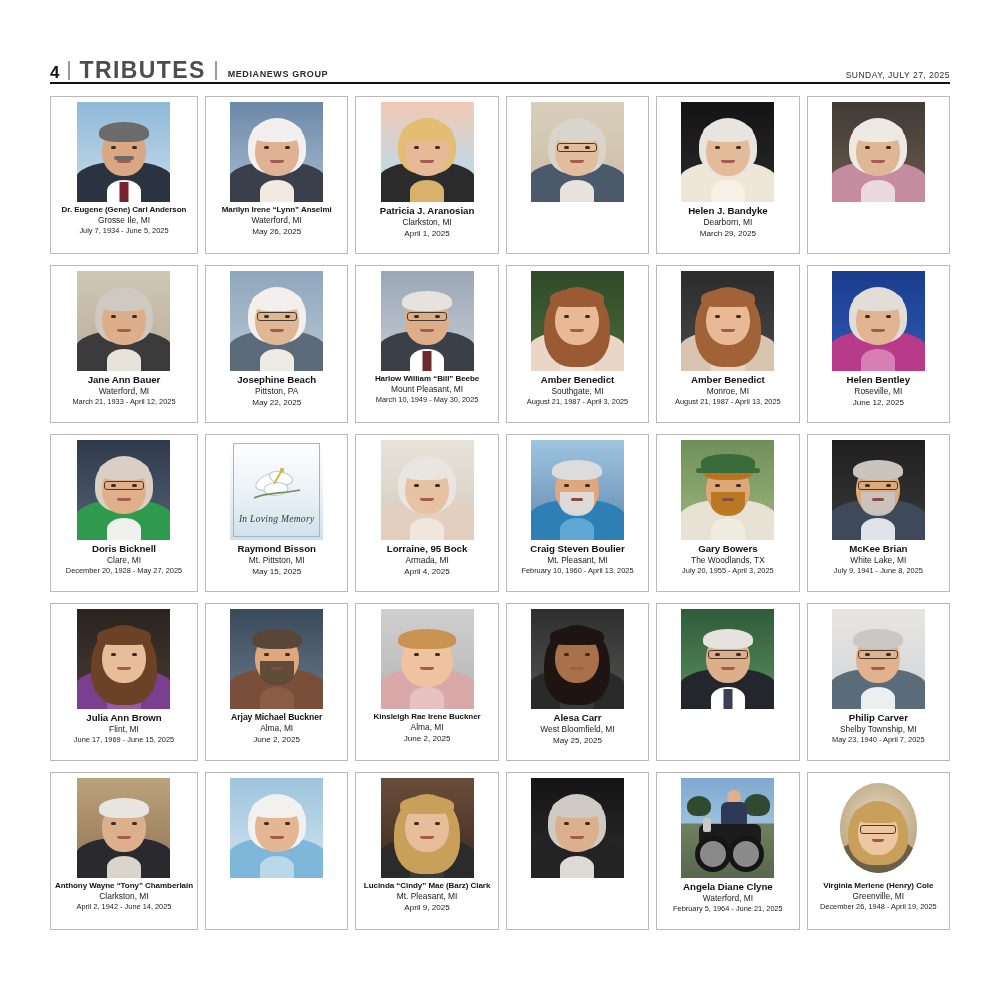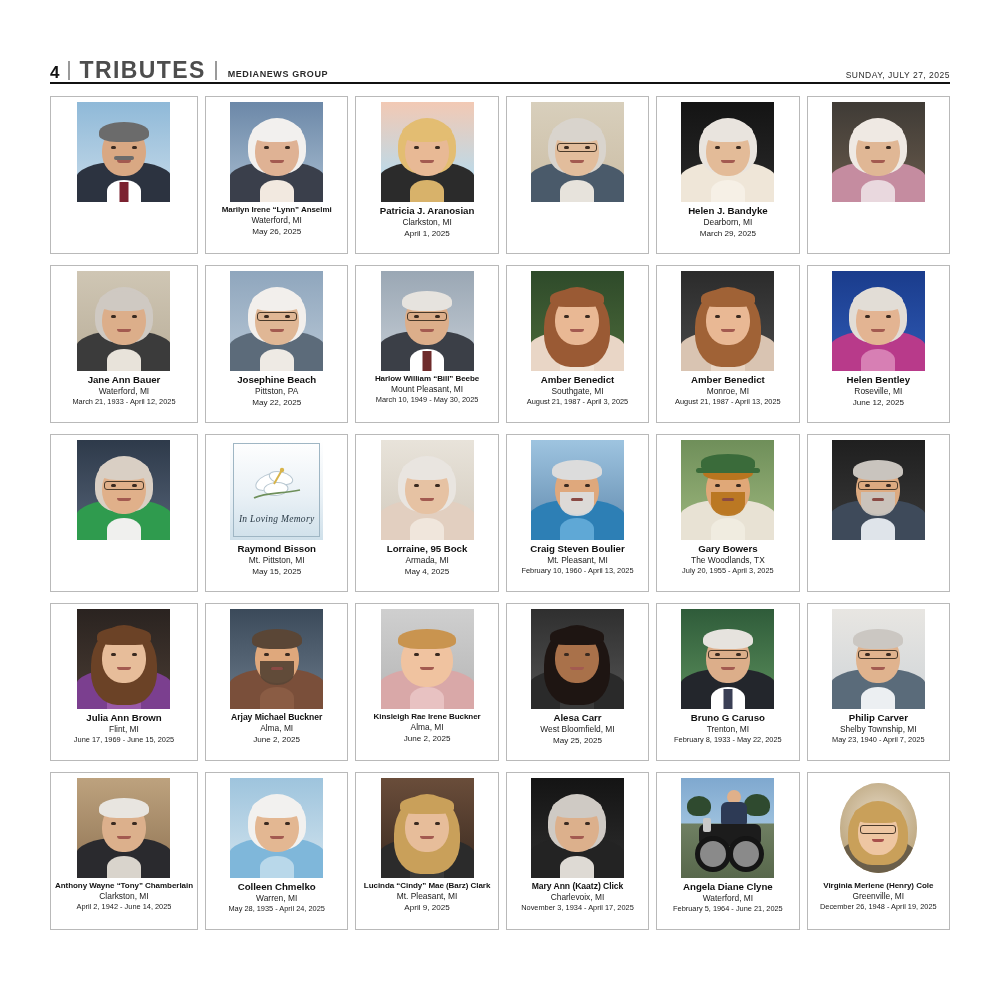--- a/index.html
+++ b/index.html
@@ -224,20 +224,25 @@
             <div class="head" style="left:50%;transform:translateX(-50%);top:24px;width:44px;height:50px;background:#d9a883"></div>
             <div style="position:absolute;left:50%;transform:translateX(-50%);top:20px;width:50px;height:20px;background:#6b6b6b;border-radius:50% 50% 35% 35%"></div>
             <div style="position:absolute;left:50%;top:44px;transform:translateX(-50%);width:26px;height:3px">
           <span style="position:absolute;left:0;top:0;width:5px;height:3px;background:#3a2a20;border-radius:2px"></span>
           <span style="position:absolute;right:0;top:0;width:5px;height:3px;background:#3a2a20;border-radius:2px"></span>
         </div>
             <div style="position:absolute;left:50%;top:58px;transform:translateX(-50%);width:14px;height:3px;background:#a35a50;border-radius:0 0 6px 6px"></div>
             <div style="position:absolute;left:50%;top:54px;transform:translateX(-50%);width:20px;height:4px;background:#6b6b6b;border-radius:2px"></div>
           </div>
         </div>
+        <div class="txt">
+          <div class="nm xsmall">Dr. Eugene (Gene) Carl Anderson</div>
+          <div class="loc">Grosse Ile, MI</div>
+          <div class="dt small">July 7, 1934 - June 5, 2025</div>
+        </div>
       </div>
       <div class="card">
         <div class="photo">
           <div class="photo-inner">
             <div class="bg" style="background:linear-gradient(#6c88a8,#a9bed1)"></div>
             <div class="body" style="bottom:0;width:96px;height:40px;background:#3a3f4b"></div>
             <div class="body" style="bottom:0;width:34px;height:22px;background:#f2e9e0;border-radius:50% 50% 0 0"></div>
             <div style="position:absolute;left:50%;bottom:36px;transform:translateX(-50%);width:20px;height:14px;background:#dfb294"></div>
             <div class="hair" style="left:50%;transform:translateX(-50%);top:16px;width:58px;height:56px;background:#f2f0ee"></div>
             <div class="head" style="left:50%;transform:translateX(-50%);top:24px;width:44px;height:50px;background:#dfb294"></div>
@@ -488,20 +493,25 @@
             <div class="hair" style="left:50%;transform:translateX(-50%);top:16px;width:58px;height:56px;background:#d9cfc4"></div>
             <div class="head" style="left:50%;transform:translateX(-50%);top:24px;width:44px;height:50px;background:#e0b08a"></div>
             <div style="position:absolute;left:50%;transform:translateX(-50%);top:20px;width:50px;height:20px;background:#d9cfc4;border-radius:50% 50% 35% 35%"></div>
             <div style="position:absolute;left:50%;top:44px;transform:translateX(-50%);width:26px;height:3px">
           <span style="position:absolute;left:0;top:0;width:5px;height:3px;background:#3a2a20;border-radius:2px"></span>
           <span style="position:absolute;right:0;top:0;width:5px;height:3px;background:#3a2a20;border-radius:2px"></span>
         </div>
             <div class="glasses" style="left:50%;top:41px;transform:translateX(-50%);width:38px;"></div>
             <div style="position:absolute;left:50%;top:58px;transform:translateX(-50%);width:14px;height:3px;background:#a35a50;border-radius:0 0 6px 6px"></div>
           </div>
+        </div>
+        <div class="txt">
+          <div class="nm">Doris Bicknell</div>
+          <div class="loc">Clare, MI</div>
+          <div class="dt small">December 20, 1928 - May 27, 2025</div>
         </div>
       </div>
       <div class="card">
         <div class="photo">
           <div class="photo-inner">
             <div class="memorial">
               <div class="memorial-border"></div>
               <svg class="lily" width="58" height="46" viewBox="0 0 58 46" aria-hidden="true">
           <g fill="#ffffff" stroke="#b9c8d2" stroke-width="1">
             <ellipse cx="20" cy="20" rx="13" ry="7" transform="rotate(-25 20 20)"></ellipse>
@@ -535,21 +545,21 @@
             <div style="position:absolute;left:50%;top:44px;transform:translateX(-50%);width:26px;height:3px">
           <span style="position:absolute;left:0;top:0;width:5px;height:3px;background:#3a2a20;border-radius:2px"></span>
           <span style="position:absolute;right:0;top:0;width:5px;height:3px;background:#3a2a20;border-radius:2px"></span>
         </div>
             <div style="position:absolute;left:50%;top:58px;transform:translateX(-50%);width:14px;height:3px;background:#a35a50;border-radius:0 0 6px 6px"></div>
           </div>
         </div>
         <div class="txt">
           <div class="nm">Lorraine, 95 Bock</div>
           <div class="loc">Armada, MI</div>
-          <div class="dt">May 4, 2025</div>
+          <div class="dt">April 4, 2025</div>
         </div>
       </div>
       <div class="card">
         <div class="photo">
           <div class="photo-inner">
             <div class="bg" style="background:linear-gradient(#9ec4e0,#5f88ac)"></div>
             <div class="body" style="bottom:0;width:96px;height:40px;background:#2d7fb5"></div>
             <div class="body" style="bottom:0;width:34px;height:22px;background:#5fa8d6;border-radius:50% 50% 0 0"></div>
             <div style="position:absolute;left:50%;bottom:36px;transform:translateX(-50%);width:20px;height:14px;background:#dfa87c"></div>
             <div class="head" style="left:50%;transform:translateX(-50%);top:24px;width:44px;height:50px;background:#dfa87c"></div>
@@ -607,20 +617,25 @@
             <div style="position:absolute;left:50%;top:44px;transform:translateX(-50%);width:26px;height:3px">
           <span style="position:absolute;left:0;top:0;width:5px;height:3px;background:#3a2a20;border-radius:2px"></span>
           <span style="position:absolute;right:0;top:0;width:5px;height:3px;background:#3a2a20;border-radius:2px"></span>
         </div>
             <div class="glasses" style="left:50%;top:41px;transform:translateX(-50%);width:38px;"></div>
             <div style="position:absolute;left:50%;top:58px;transform:translateX(-50%);width:14px;height:3px;background:#a35a50;border-radius:0 0 6px 6px"></div>
             <div style="position:absolute;left:50%;top:52px;transform:translateX(-50%);width:34px;height:24px;background:#c9c4be;border-radius:0 0 50% 50%;opacity:.95"></div>
             <div style="position:absolute;left:50%;top:58px;transform:translateX(-50%);width:12px;height:3px;background:#8a4a44;border-radius:2px"></div>
           </div>
         </div>
+        <div class="txt">
+          <div class="nm">McKee Brian</div>
+          <div class="loc">White Lake, MI</div>
+          <div class="dt small">July 9, 1941 - June 8, 2025</div>
+        </div>
       </div>
       <div class="card">
         <div class="photo">
           <div class="photo-inner">
             <div class="bg" style="background:linear-gradient(#2a2320,#4a3c33)"></div>
             <div class="body" style="bottom:0;width:96px;height:40px;background:#7b3f8f"></div>
             <div class="body" style="bottom:0;width:34px;height:22px;background:#9a5aa8;border-radius:50% 50% 0 0"></div>
             <div style="position:absolute;left:50%;bottom:36px;transform:translateX(-50%);width:20px;height:14px;background:#e7bd9a"></div>
             <div class="hair" style="left:50%;transform:translateX(-50%);top:16px;width:66px;height:80px;background:#6b4226"></div>
             <div class="head" style="left:50%;transform:translateX(-50%);top:24px;width:44px;height:50px;background:#e7bd9a"></div>
@@ -718,25 +733,20 @@
             <div class="head" style="left:50%;transform:translateX(-50%);top:24px;width:44px;height:50px;background:#dcae8a"></div>
             <div style="position:absolute;left:50%;transform:translateX(-50%);top:20px;width:50px;height:20px;background:#e6e3de;border-radius:50% 50% 35% 35%"></div>
             <div style="position:absolute;left:50%;top:44px;transform:translateX(-50%);width:26px;height:3px">
           <span style="position:absolute;left:0;top:0;width:5px;height:3px;background:#3a2a20;border-radius:2px"></span>
           <span style="position:absolute;right:0;top:0;width:5px;height:3px;background:#3a2a20;border-radius:2px"></span>
         </div>
             <div class="glasses" style="left:50%;top:41px;transform:translateX(-50%);width:38px;"></div>
             <div style="position:absolute;left:50%;top:58px;transform:translateX(-50%);width:14px;height:3px;background:#a35a50;border-radius:0 0 6px 6px"></div>
           </div>
         </div>
-        <div class="txt">
-          <div class="nm">Bruno G Caruso</div>
-          <div class="loc">Trenton, MI</div>
-          <div class="dt small">February 8, 1933 - May 22, 2025</div>
-        </div>
       </div>
       <div class="card">
         <div class="photo">
           <div class="photo-inner">
             <div class="bg" style="background:linear-gradient(#e8e6e2,#cfd4d8)"></div>
             <div class="body" style="bottom:0;width:96px;height:40px;background:#5a6b7a"></div>
             <div class="body" style="bottom:0;width:34px;height:22px;background:#eceff2;border-radius:50% 50% 0 0"></div>
             <div style="position:absolute;left:50%;bottom:36px;transform:translateX(-50%);width:20px;height:14px;background:#e0b38e"></div>
             <div class="head" style="left:50%;transform:translateX(-50%);top:24px;width:44px;height:50px;background:#e0b38e"></div>
             <div style="position:absolute;left:50%;transform:translateX(-50%);top:20px;width:50px;height:20px;background:#cbc7c2;border-radius:50% 50% 35% 35%"></div>
@@ -786,25 +796,20 @@
             <div class="hair" style="left:50%;transform:translateX(-50%);top:16px;width:58px;height:56px;background:#f2f1ef"></div>
             <div class="head" style="left:50%;transform:translateX(-50%);top:24px;width:44px;height:50px;background:#e3b792"></div>
             <div style="position:absolute;left:50%;transform:translateX(-50%);top:20px;width:50px;height:20px;background:#f2f1ef;border-radius:50% 50% 35% 35%"></div>
             <div style="position:absolute;left:50%;top:44px;transform:translateX(-50%);width:26px;height:3px">
           <span style="position:absolute;left:0;top:0;width:5px;height:3px;background:#3a2a20;border-radius:2px"></span>
           <span style="position:absolute;right:0;top:0;width:5px;height:3px;background:#3a2a20;border-radius:2px"></span>
         </div>
             <div style="position:absolute;left:50%;top:58px;transform:translateX(-50%);width:14px;height:3px;background:#a35a50;border-radius:0 0 6px 6px"></div>
           </div>
         </div>
-        <div class="txt">
-          <div class="nm">Colleen Chmelko</div>
-          <div class="loc">Warren, MI</div>
-          <div class="dt small">May 28, 1935 - April 24, 2025</div>
-        </div>
       </div>
       <div class="card">
         <div class="photo">
           <div class="photo-inner">
             <div class="bg" style="background:linear-gradient(#6a4d3a,#3a2a20)"></div>
             <div class="body" style="bottom:0;width:96px;height:40px;background:#2b2b2b"></div>
             <div class="body" style="bottom:0;width:34px;height:22px;background:#3a3a3a;border-radius:50% 50% 0 0"></div>
             <div style="position:absolute;left:50%;bottom:36px;transform:translateX(-50%);width:20px;height:14px;background:#e7bd9a"></div>
             <div class="hair" style="left:50%;transform:translateX(-50%);top:16px;width:66px;height:80px;background:#c9a05a"></div>
             <div class="head" style="left:50%;transform:translateX(-50%);top:24px;width:44px;height:50px;background:#e7bd9a"></div>
@@ -831,25 +836,20 @@
             <div style="position:absolute;left:50%;bottom:36px;transform:translateX(-50%);width:20px;height:14px;background:#dcb08c"></div>
             <div class="hair" style="left:50%;transform:translateX(-50%);top:16px;width:58px;height:56px;background:#cfcac4"></div>
             <div class="head" style="left:50%;transform:translateX(-50%);top:24px;width:44px;height:50px;background:#dcb08c"></div>
             <div style="position:absolute;left:50%;transform:translateX(-50%);top:20px;width:50px;height:20px;background:#cfcac4;border-radius:50% 50% 35% 35%"></div>
             <div style="position:absolute;left:50%;top:44px;transform:translateX(-50%);width:26px;height:3px">
           <span style="position:absolute;left:0;top:0;width:5px;height:3px;background:#3a2a20;border-radius:2px"></span>
           <span style="position:absolute;right:0;top:0;width:5px;height:3px;background:#3a2a20;border-radius:2px"></span>
         </div>
             <div style="position:absolute;left:50%;top:58px;transform:translateX(-50%);width:14px;height:3px;background:#a35a50;border-radius:0 0 6px 6px"></div>
           </div>
-        </div>
-        <div class="txt">
-          <div class="nm small">Mary Ann (Kaatz) Click</div>
-          <div class="loc">Charlevoix, MI</div>
-          <div class="dt small">November 3, 1934 - April 17, 2025</div>
         </div>
       </div>
       <div class="card">
         <div class="photo">
           <div class="photo-inner">
             <div class="bg" style="background:linear-gradient(#7fa8cf 0%,#9cc0dd 45%,#6f7f62 46%,#58684c 100%)"></div>
             <div style="position:absolute;left:6px;top:18px;width:24px;height:20px;background:#2f4a2f;border-radius:50% 50% 40% 40%"></div>
             <div style="position:absolute;right:4px;top:16px;width:26px;height:22px;background:#2f4a2f;border-radius:50% 50% 40% 40%"></div>
             <div style="position:absolute;left:46px;top:12px;width:14px;height:14px;background:#e0b08a;border-radius:50%"></div>
             <div style="position:absolute;left:40px;top:24px;width:26px;height:26px;background:#2d3a55;border-radius:6px"></div>

